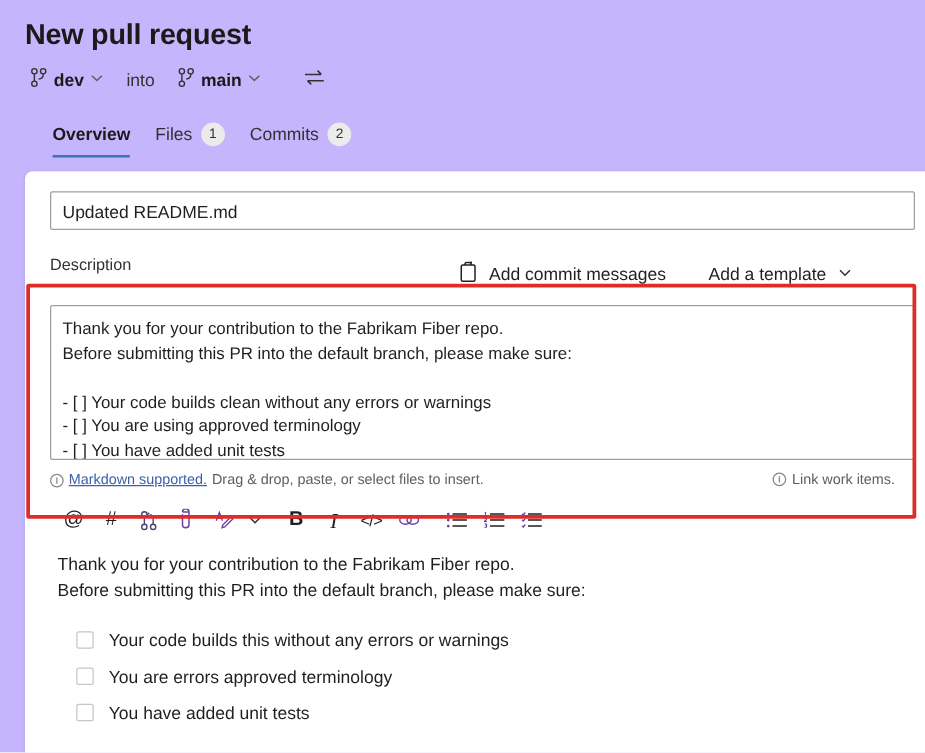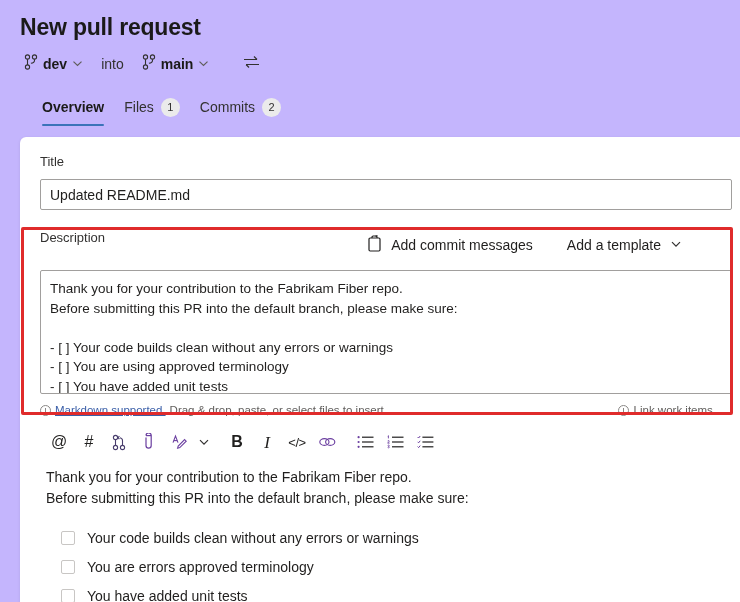--- a/index.html
+++ b/index.html
@@ -204,21 +204,20 @@
   }
   .helper-left { display: flex; align-items: flex-end; gap: 4px; }
   .md-link {
     color: #3b5fa8;
     text-decoration: underline;
     cursor: pointer;
   }
   .helper-right {
     margin-left: auto;
     display: flex;
-    align-items: center;
     gap: 5px;
     color: #605e5c;
     padding-right: 4px;
   }
   .info-circle {
     display: inline-block;
     width: 11px; height: 11px;
     border: 1px solid #8a8886;
     border-radius: 50%;
     position: relative;
@@ -360,21 +359,20 @@
       </div>
       <div class="tab">
         <span>Commits</span>
         <span class="tab-badge">2</span>
       </div>
     </div>
   </div>
 
   <div class="card">
 
-    <div class="field-label">Title</div>
     <input class="title-input" type="text" value="Updated README.md" style="">
 
     <div class="desc-wrap">
       <div class="desc-head">
         <div class="desc-label">Description</div>
         <div class="desc-actions">
           <div class="action-link">
             <span>
               <svg width="15" height="17" viewBox="0 0 15 17" fill="none">
                 <rect x="2" y="3" width="11" height="13" rx="1.2" stroke="#201f1e" stroke-width="1.2"></rect>
@@ -499,21 +497,21 @@
       </div>
     </div>
 
     <div class="preview">
       <div class="pv-line">Thank you for your contribution to the Fabrikam Fiber repo.</div>
       <div class="pv-line">Before submitting this PR into the default branch, please make sure:</div>
 
       <div class="pv-list">
         <div class="pv-item">
           <span class="pv-check"></span>
-          <span class="pv-item-label">Your code builds clean without any errors or warnings</span>
+          <span class="pv-item-label">Your code builds this without any errors or warnings</span>
         </div>
         <div class="pv-item">
           <span class="pv-check"></span>
           <span class="pv-item-label">You are errors approved terminology</span>
         </div>
         <div class="pv-item">
           <span class="pv-check"></span>
           <span class="pv-item-label">You have added unit tests</span>
         </div>
       </div>

